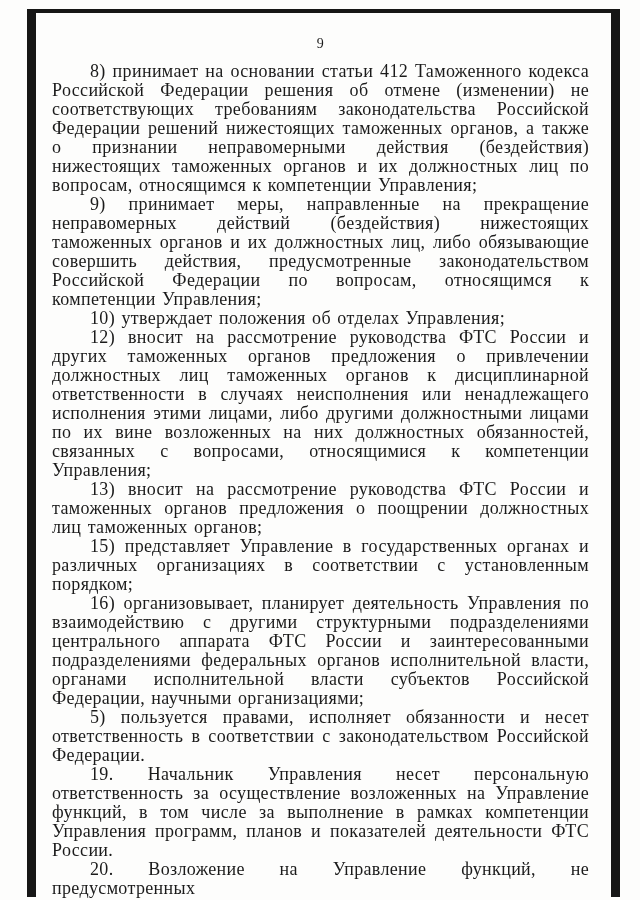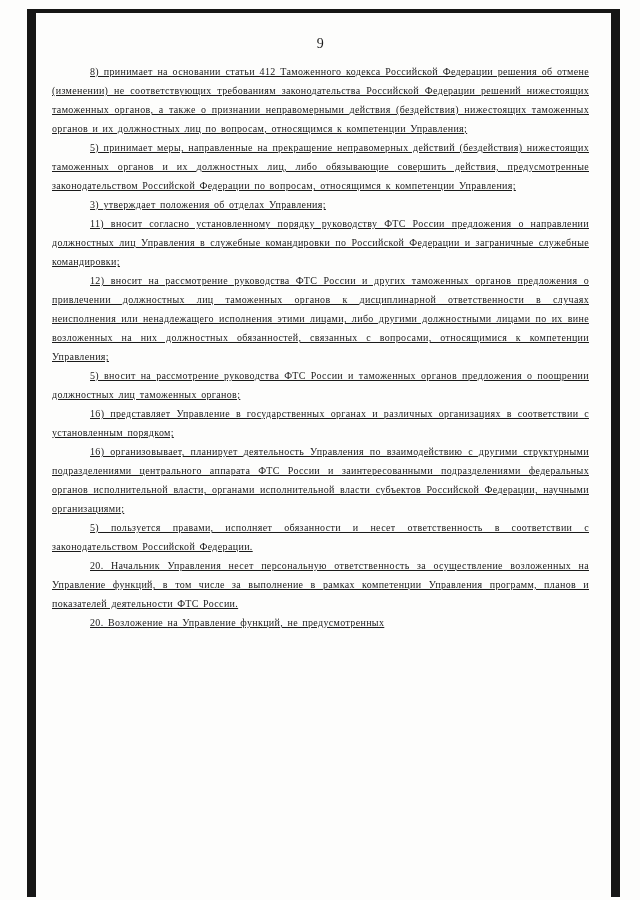--- a/index.html
+++ b/index.html
@@ -48,57 +48,55 @@
     width: 537px;
   }
   .page-number {
     text-align: center;
     font-size: 14px;
     letter-spacing: 0.4px;
     margin-bottom: 10px;
   }
   .para {
     margin: 0;
-    font-size: 10px;
+    font-size: 18px;
     line-height: 19px;
     text-align: justify;
     text-indent: 38px;
     letter-spacing: 0.35px;
     word-spacing: 1.5px;
-    text-decoration: underline;
   }
 </style>
 </head>
 <body>
 
 <div class="page">
   <div class="scan-bar-left"></div>
   <div class="scan-bar-right"></div>
   <div class="scan-line-top"></div>
 
   <div class="content">
     <div class="page-number">9</div>
     <div id="paragraphs">
   <p class="para">8) принимает на основании статьи 412 Таможенного кодекса Российской Федерации решения об отмене (изменении) не соответствующих требованиям законодательства Российской Федерации решений нижестоящих таможенных органов, а также о признании неправомерными действия (бездействия) нижестоящих таможенных органов и их должностных лиц по вопросам, относящимся к компетенции Управления;</p>
 
-  <p class="para">5) принимает меры, направленные на прекращение неправомерных действий (бездействия) нижестоящих таможенных органов и их должностных лиц, либо обязывающие совершить действия, предусмотренные законодательством Российской Федерации по вопросам, относящимся к компетенции Управления;</p>
+  <p class="para">9) принимает меры, направленные на прекращение неправомерных действий (бездействия) нижестоящих таможенных органов и их должностных лиц, либо обязывающие совершить действия, предусмотренные законодательством Российской Федерации по вопросам, относящимся к компетенции Управления;</p>
 
-  <p class="para">3) утверждает положения об отделах Управления;</p>
+  <p class="para">10) утверждает положения об отделах Управления;</p>
 
-  <p class="para">11) вносит согласно установленному порядку руководству ФТС России предложения о направлении должностных лиц Управления в служебные командировки по Российской Федерации и заграничные служебные командировки;</p>
 
   <p class="para">12) вносит на рассмотрение руководства ФТС России и других таможенных органов предложения о привлечении должностных лиц таможенных органов к дисциплинарной ответственности в случаях неисполнения или ненадлежащего исполнения этими лицами, либо другими должностными лицами по их вине возложенных на них должностных обязанностей, связанных с вопросами, относящимися к компетенции Управления;</p>
 
-  <p class="para">5) вносит на рассмотрение руководства ФТС России и таможенных органов предложения о поощрении должностных лиц таможенных органов;</p>
+  <p class="para">13) вносит на рассмотрение руководства ФТС России и таможенных органов предложения о поощрении должностных лиц таможенных органов;</p>
 
 
-  <p class="para">16) представляет Управление в государственных органах и различных организациях в соответствии с установленным порядком;</p>
+  <p class="para">15) представляет Управление в государственных органах и различных организациях в соответствии с установленным порядком;</p>
 
   <p class="para">16) организовывает, планирует деятельность Управления по взаимодействию с другими структурными подразделениями центрального аппарата ФТС России и заинтересованными подразделениями федеральных органов исполнительной власти, органами исполнительной власти субъектов Российской Федерации, научными организациями;</p>
 
   <p class="para">5) пользуется правами, исполняет обязанности и несет ответственность в соответствии с законодательством Российской Федерации.</p>
 
-  <p class="para">20. Начальник Управления несет персональную ответственность за осуществление возложенных на Управление функций, в том числе за выполнение в рамках компетенции Управления программ, планов и показателей деятельности ФТС России.</p>
+  <p class="para">19. Начальник Управления несет персональную ответственность за осуществление возложенных на Управление функций, в том числе за выполнение в рамках компетенции Управления программ, планов и показателей деятельности ФТС России.</p>
 
   <p class="para">20. Возложение на Управление функций, не предусмотренных</p>
 </div>
   </div>
 </div>
 
 </body></html>

